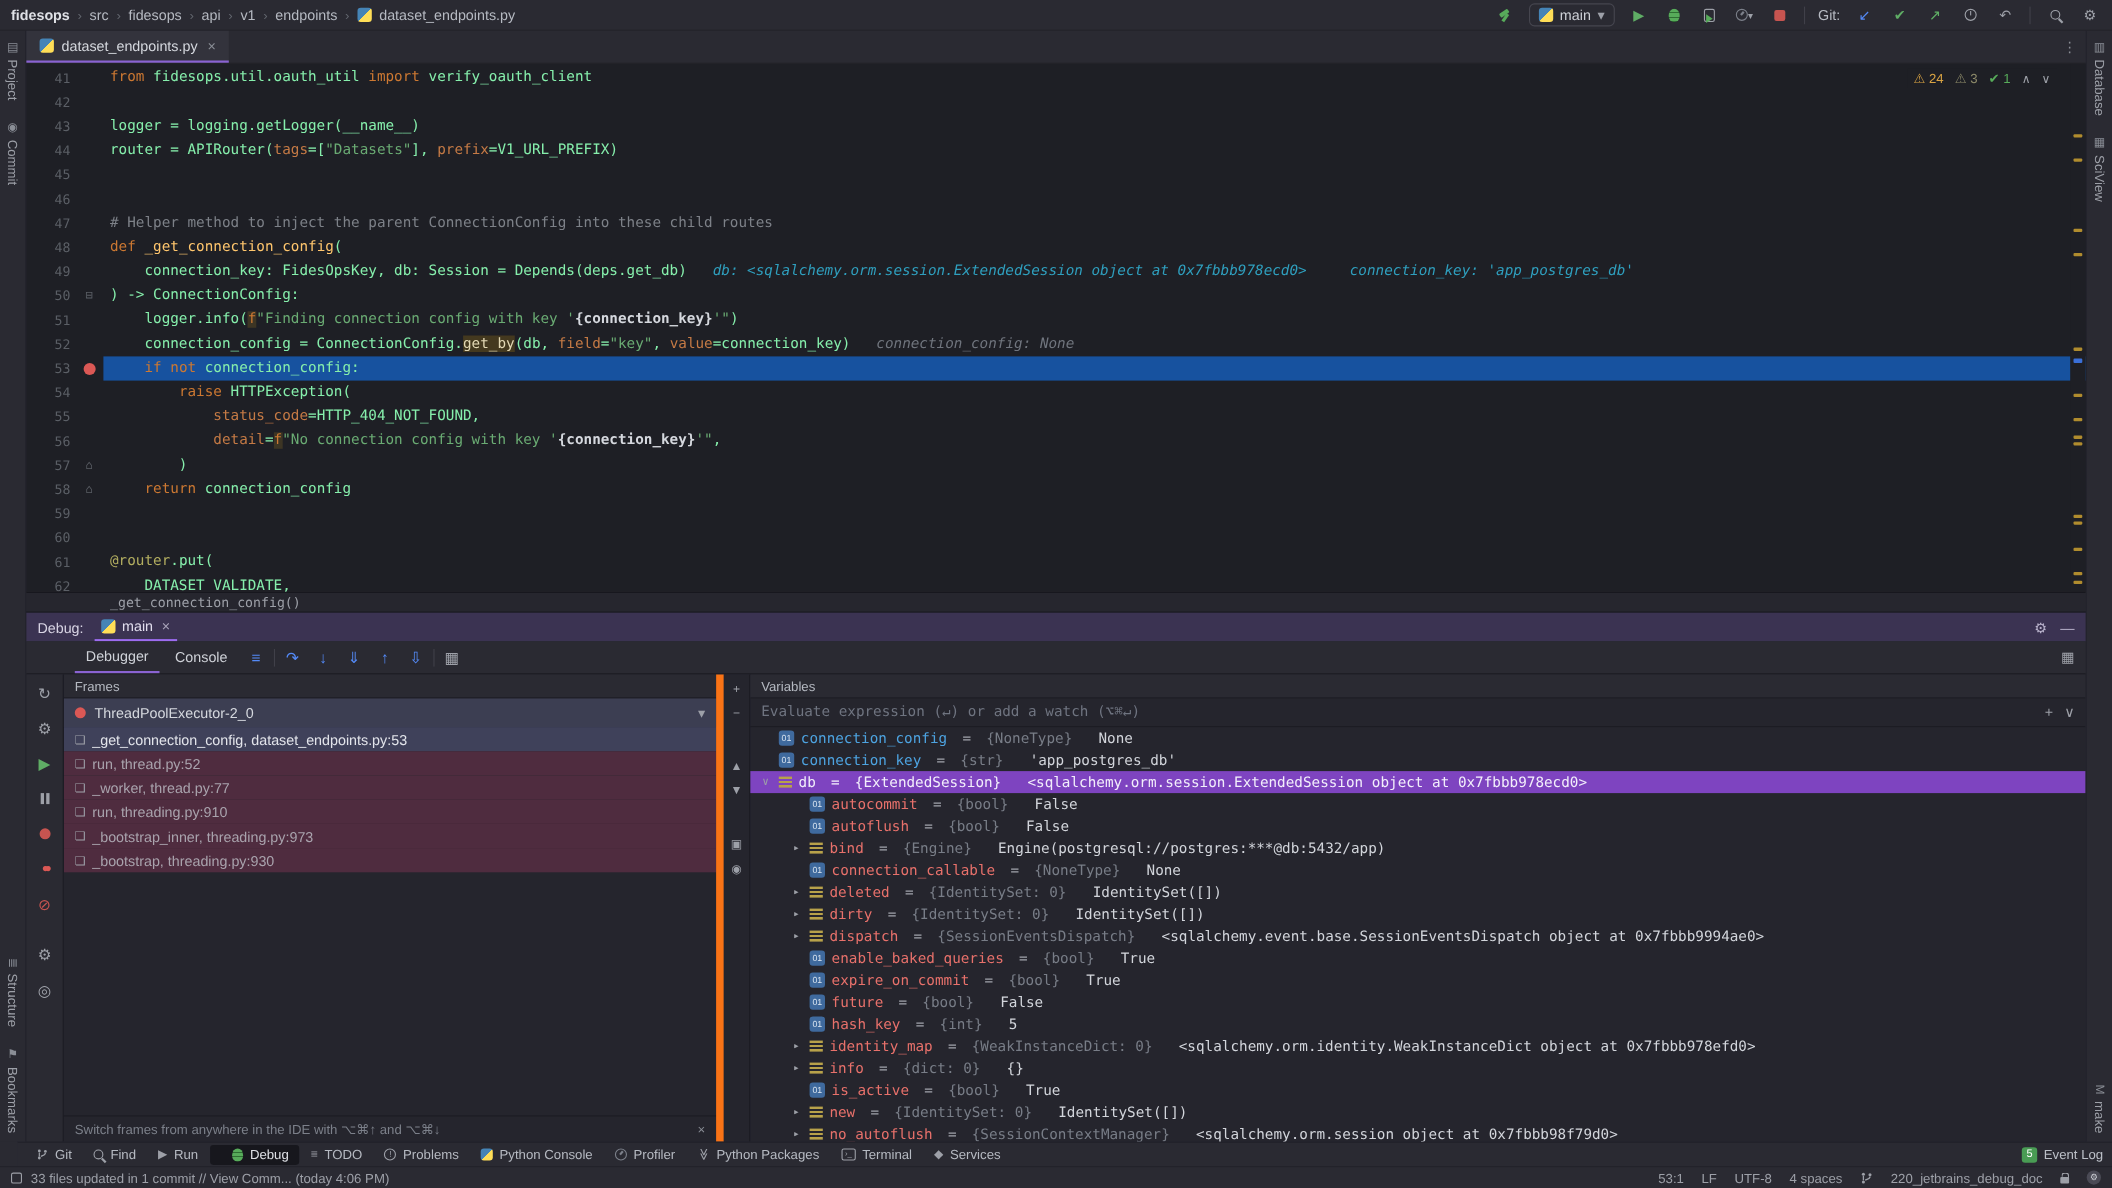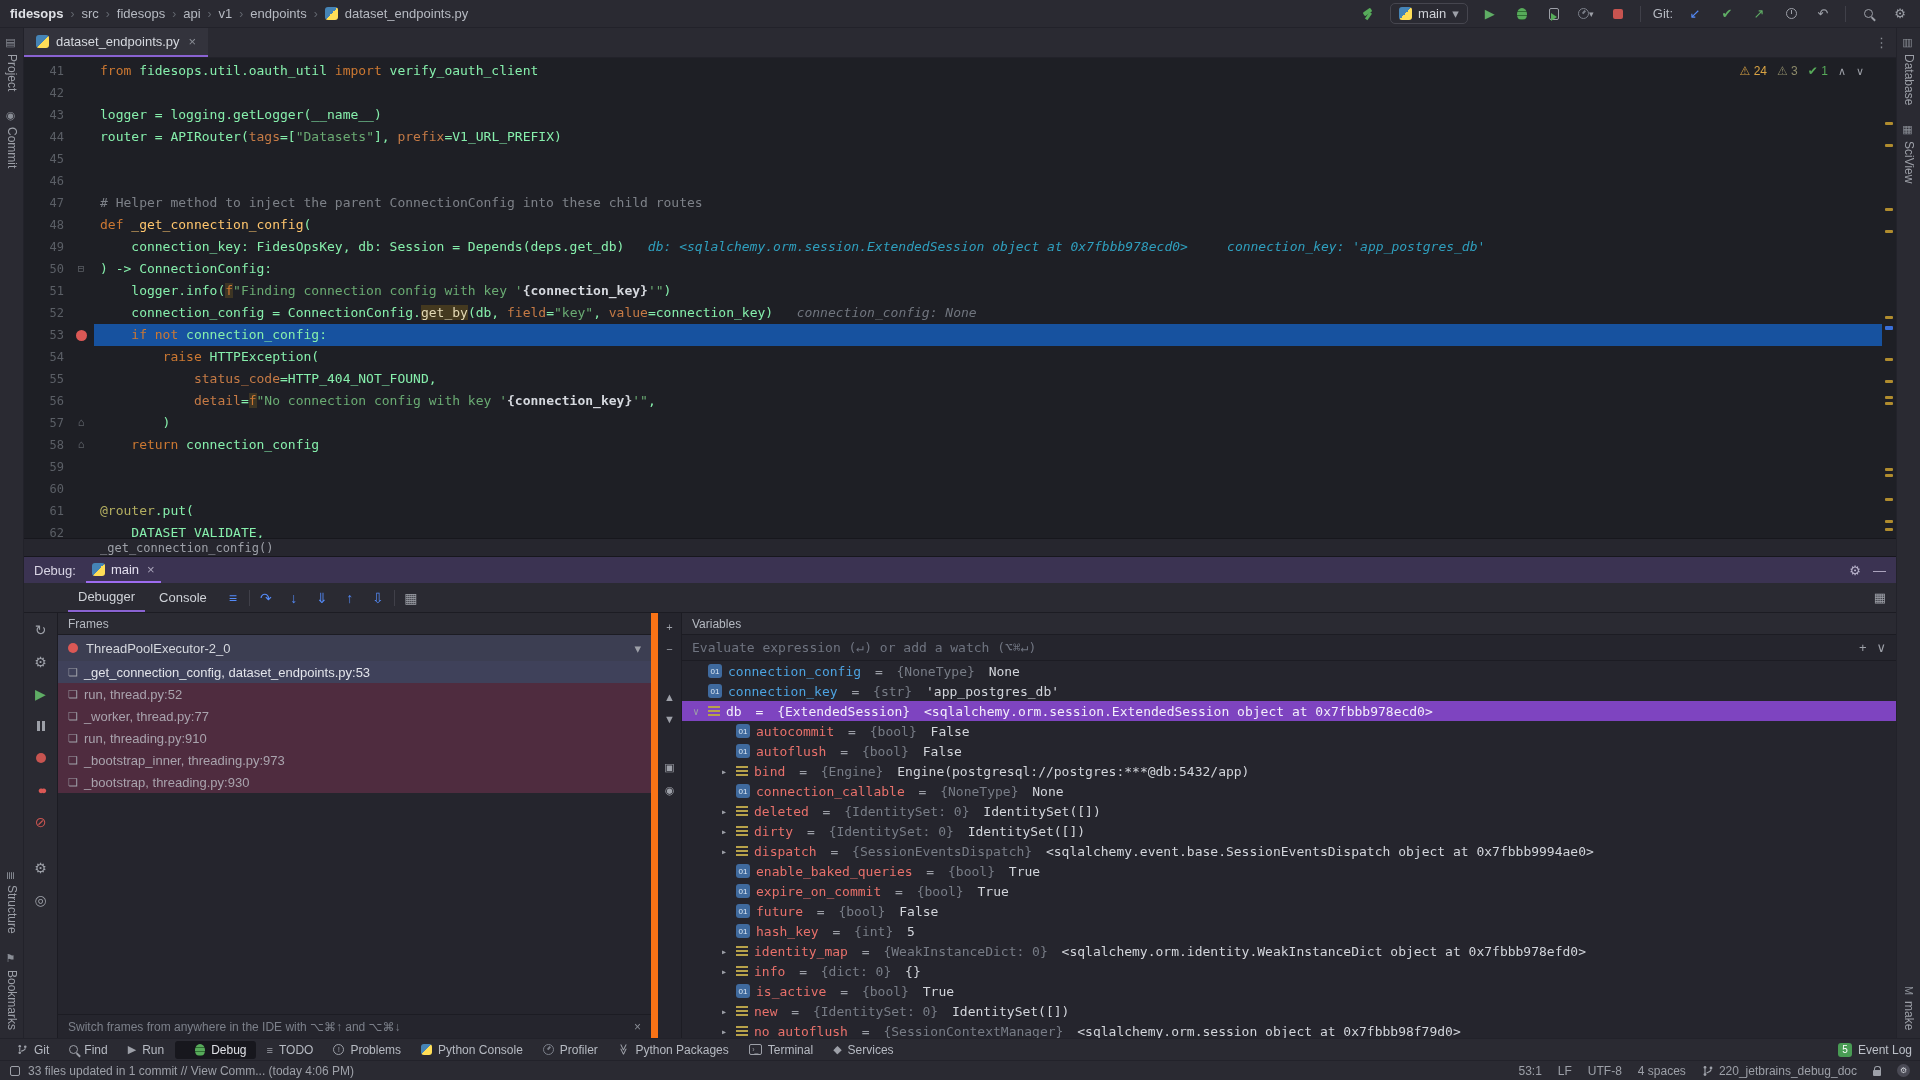--- a/index.html
+++ b/index.html
@@ -120,26 +120,26 @@
   .eval-right { margin-left:auto; display:flex; gap:10px; color:#9da0a8; font-family:"Liberation Sans",sans-serif; }
   .vars-list { flex:1; overflow:hidden; position:relative; font-family:"DejaVu Sans Mono",monospace; font-size:13px; }
   .vrow { height:20px; display:flex; align-items:center; gap:6px; padding-left:8px; white-space:pre; }
   .vrow.selected { background:#7e44c0; }
   .vrow .chev { width:12px; color:#9da0a8; font-size:10px; text-align:center; flex:0 0 auto; }
   .vrow .vico { width:14px; height:14px; flex:0 0 auto; border-radius:3px; background:#3f6a9e; color:#dbe6f2;
                 font-size:8px; display:flex; align-items:center; justify-content:center; font-family:"Liberation Sans",sans-serif; }
   .vrow .vico.list { background:linear-gradient(#b8a24a 0 2px,transparent 2px 4px,#b8a24a 4px 6px,transparent 6px 8px,#b8a24a 8px 10px,transparent 10px);
                      background-color:transparent; border-radius:0; width:12px; height:10px; color:transparent; }
   .vname.blue { color:#4da3e0; } .vname.pink { color:#e8716b; }
-  .veq { color:#9da0a8; } .vtype { color:#787d87; } .vval { color:#d2d5db; }
+  .veq { color:#9da0a8; } .vtype { color:#787d87; } .vval { color:#d2d5db;margin-left:10px; }
   .vrow.selected .vname, .vrow.selected .vtype, .vrow.selected .veq, .vrow.selected .vval { color:#f2eefb; }
   .indent1 { width:22px; flex:0 0 auto; }
 
   
-  .bottombar { position:absolute; left:0; right:0; bottom:20px; height:22px; background:#2a2a32;
+  .bottombar { position:absolute; left:16px; right:0; bottom:20px; height:22px; background:#2a2a32;
                border-top:1px solid #22222a; display:flex; align-items:center; padding:0 8px; gap:2px; font-size:12px; }
   .bb-item { display:flex; align-items:center; gap:6px; padding:2px 9px; border-radius:3px; color:#b6bac2; }
   .bb-item.active { background:#17171d; color:#dfe1e6;padding-left:20px; }
   .bb-item .bico { color:#9da0a8; font-size:11px; display:flex; align-items:center; }
   .bb-right { margin-left:auto; display:flex; align-items:center; gap:6px; }
   .badge { min-width:14px; height:14px; border-radius:3px; background:#499c54; color:#fff; font-size:10px;
            display:flex; align-items:center; justify-content:center; padding:0 2px; }
 
   .statusbar { position:absolute; left:0; right:0; bottom:0; height:20px; background:#2a2a32;
                border-top:1px solid #22222a; display:flex; align-items:center; padding:0 10px; gap:8px;
@@ -551,21 +551,21 @@
   </div>
 
   <div class="statusbar">
     <span class="icon-box"></span>
     <span>33 files updated in 1 commit // View Comm... (today 4:06 PM)</span>
     <span class="sb-right">
       <span>53:1</span>
       <span>LF</span>
       <span>UTF-8</span>
       <span>4 spaces</span>
-      <span style="display:inline-flex;align-items:center;gap:5px">
+      <span style="display:inline-flex;align-items:center;gap:16px">
         <svg width="12" height="12" viewBox="0 0 12 12">
           <circle cx="3" cy="2.5" r="1.4" fill="currentColor"></circle>
             <circle cx="3" cy="9.5" r="1.4" fill="currentColor"></circle>
           <circle cx="9" cy="3" r="1.4" fill="currentColor"></circle>
           <path d="M3 4v4 M9 4.5c0 2.2-2.5 2.6-4.4 3.4" stroke="currentColor" fill="none" stroke-width="1.2"></path>
         </svg>
         <span>220_jetbrains_debug_doc</span>
       </span>
       <span class="icon-lock"></span>
       <span class="icon-bell">⚙</span>

